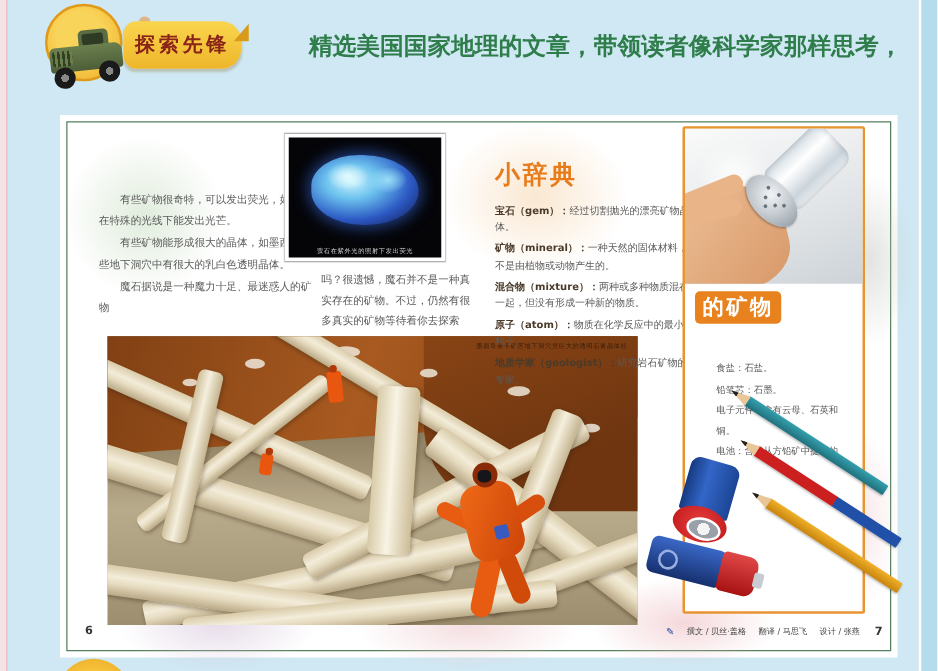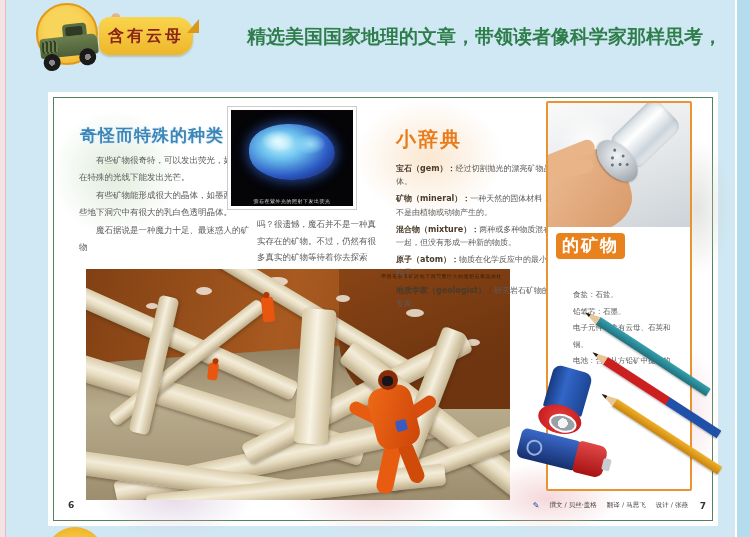--- a/index.html
+++ b/index.html
@@ -146,37 +146,36 @@
       <div class="driver"></div>
       <div class="driver-head"></div>
       <div class="jeep-cab"></div>
       <div class="jeep-window"></div>
       <div class="jeep-body"></div>
       <div class="jeep-grille"></div>
       <div class="wheel front"></div>
       <div class="wheel rear"></div>
     </div>
     <div class="ribbon">
-      <span class="ribbon-text">含有云母</span>
+      <span class="ribbon-text">探索先锋</span>
     </div>
   </div>
   <div class="headline1">精选美国国家地理的文章，带领读者像科学家那样思考，</div>
   <div class="headline2">像工程师那样解决问题……</div>
 
   <div class="card">
 
     <div class="blob" style="left:-4px;top:10px;width:130px;height:130px;background:radial-gradient(rgba(178,208,168,.4),rgba(178,208,168,0) 70%);"></div>
     <div class="blob" style="left:300px;top:0px;width:150px;height:120px;background:radial-gradient(rgba(242,196,140,.4),rgba(242,196,140,0) 70%);"></div>
     <div class="blob" style="left:608px;top:40px;width:70px;height:140px;background:radial-gradient(rgba(200,200,195,.5),rgba(200,200,195,0) 70%);"></div>
     <div class="blob" style="left:40px;bottom:-18px;width:160px;height:80px;background:radial-gradient(rgba(210,190,215,.55),rgba(210,190,215,0) 70%);"></div>
     <div class="blob" style="left:230px;bottom:-16px;width:180px;height:70px;background:radial-gradient(rgba(238,200,205,.6),rgba(238,200,205,0) 70%);"></div>
     <div class="blob" style="right:90px;bottom:-14px;width:150px;height:72px;background:radial-gradient(rgba(238,190,195,.6),rgba(238,190,195,0) 70%);"></div>
     <div class="blob" style="right:-10px;bottom:30px;width:80px;height:150px;background:radial-gradient(rgba(240,205,210,.55),rgba(240,205,210,0) 70%);"></div>
 
-    <div class="lp-title">奇怪而特殊的种类</div>
     <div class="lp-col1">
       <p>有些矿物很奇特，可以发出荧光，如萤石在特殊的光线下能发出光芒。</p>
       <p>有些矿物能形成很大的晶体，如墨西哥一些地下洞穴中有很大的乳白色透明晶体。</p>
       <p>魔石据说是一种魔力十足、最迷惑人的矿物</p>
     </div>
     <div class="lp-col2">吗？很遗憾，魔石并不是一种真实存在的矿物。不过，仍然有很多真实的矿物等待着你去探索呢。</div>
 
     <div class="crystal-photo">
       <div class="crystal"></div>
       <div class="crystal-caption">萤石在紫外光的照射下发出荧光</div>

